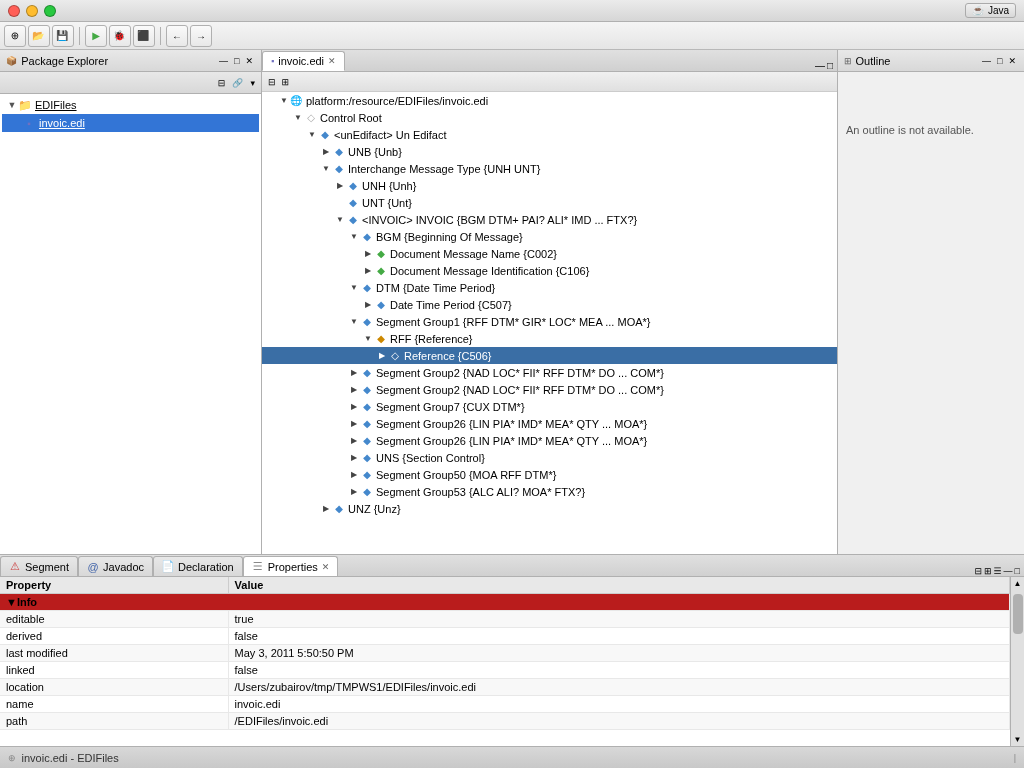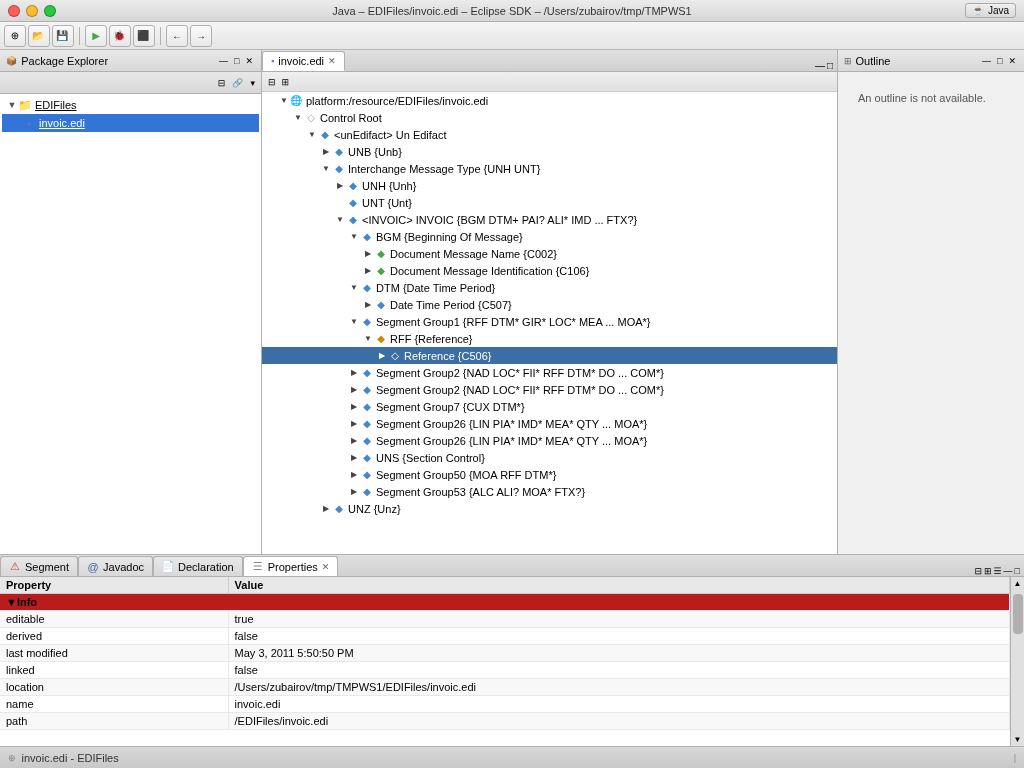--- a/index.html
+++ b/index.html
@@ -181,23 +181,24 @@
 
     
     .outline-panel {
       width: 186px;
       background: #f0f0f0;
       display: flex;
       flex-direction: column;
     }
     .outline-content {
       flex: 1;
-      padding: 20px;
+      padding: 8px;
       font-size: 11px;
       color: #555;
+      margin-top: 44px;
     }
 
     
     .bottom-panel {
       display: flex;
       flex-direction: column;
       height: 198px;
       border-top: 1px solid #b0b0b0;
     }
     .bottom-tab-bar {
@@ -285,21 +286,20 @@
   </style>
 </head>
 <body>
 
 <div class="titlebar">
   <div class="titlebar-buttons">
     <div class="titlebar-btn btn-close"></div>
     <div class="titlebar-btn btn-min"></div>
     <div class="titlebar-btn btn-max"></div>
   </div>
-  <span class="titlebar-title">Java – EDIFiles/invoic.edi – Eclipse SDK – /Users/zubairov/tmp/TMPWS1</span>
   <div class="titlebar-right">
     <div class="java-badge">
       <span>☕</span>
       <span>Java</span>
     </div>
   </div>
 </div>
 
 <div class="toolbar">
   <div class="toolbar-btn">⊕</div>

